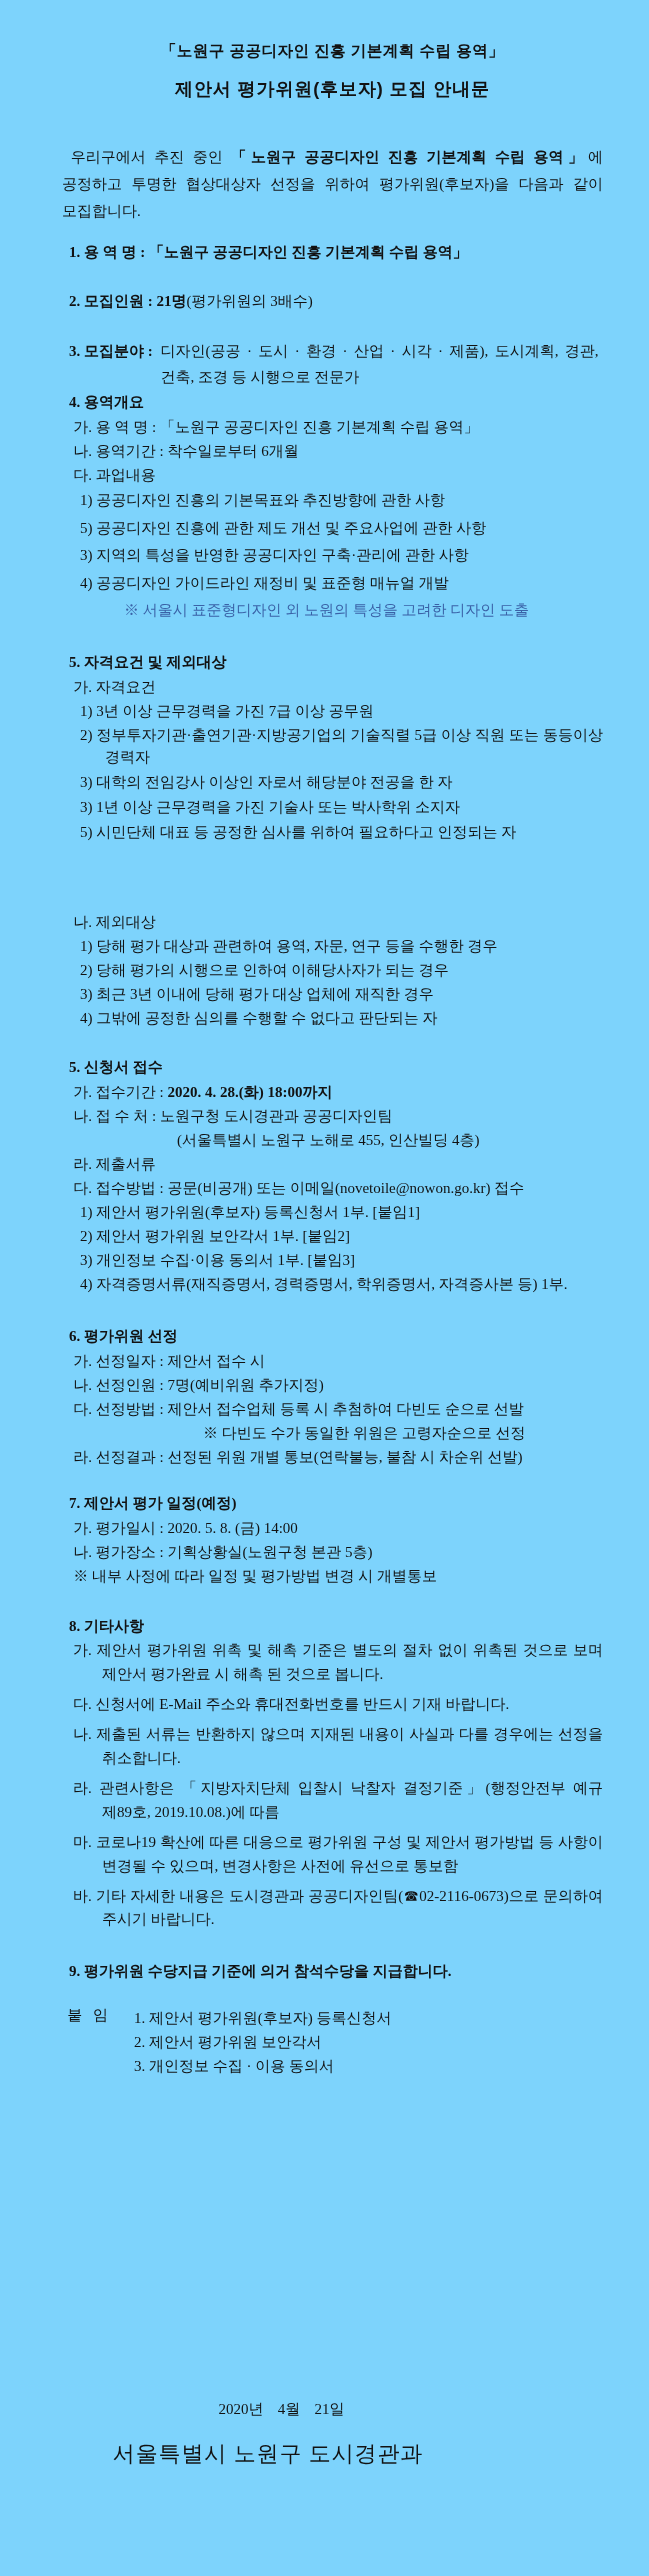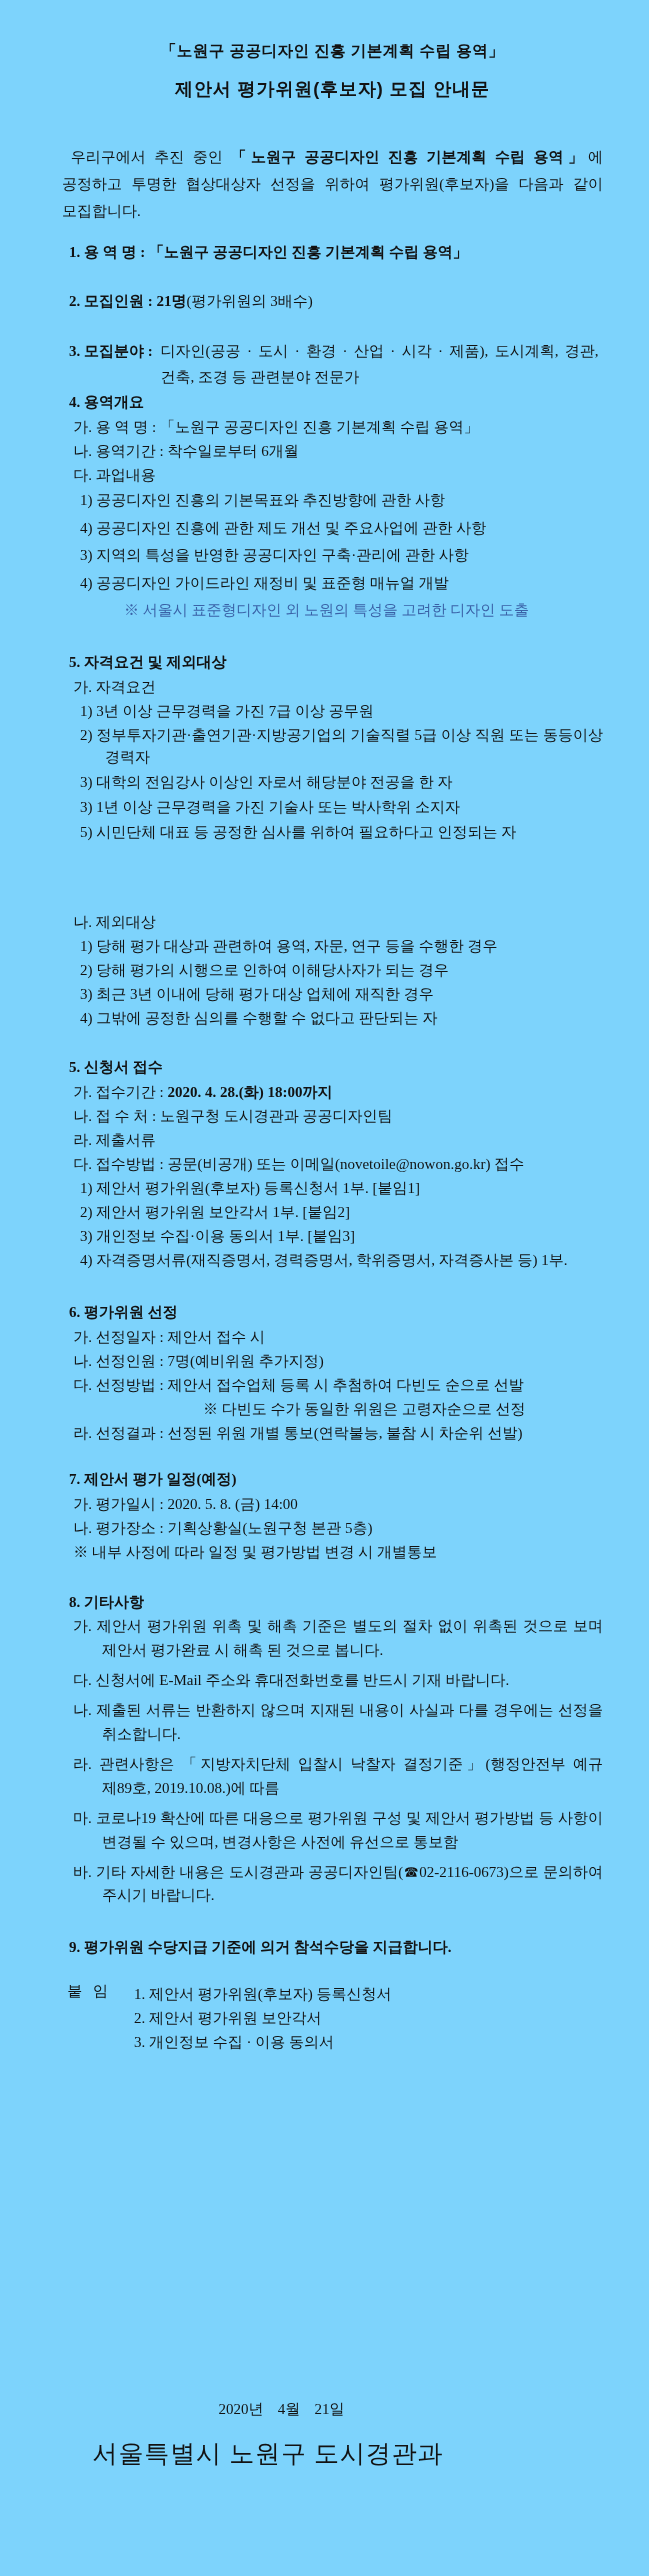--- a/index.html
+++ b/index.html
@@ -36,67 +36,68 @@
   .etc-item{padding-left:40px;text-indent:-29px;line-height:23.4px;text-align:justify;margin-top:7px;}
   .attach{display:flex;margin-top:23.4px;padding-left:5.2px;}
   .attach .al{white-space:nowrap;letter-spacing:3.5px;}
   .attach .ais{margin-left:22.5px;}
   .attach .ais .line{line-height:24px;}
   .mt18{margin-top:15.6px;}  .mt29{margin-top:25px;}  .mt32{margin-top:28px;}
   .mt26{margin-top:22.5px;}  .mt30{margin-top:26px;}  .mt31{margin-top:27px;}
   .mt0{margin-top:0;}      .mt1{margin-top:0.9px;}    .mt2{margin-top:1px;}
   .mt4{margin-top:3.5px;}    .mt76{margin-top:66px;}
   .footer-date{position:absolute;top:2397px;left:0;width:563px;text-align:center;font-size:15px;word-spacing:10.4px;line-height:24px;}
-  .footer-org{position:absolute;top:2438px;left:0;width:536px;text-align:center;font-size:25px;letter-spacing:0.9px;line-height:31px;}
+  .footer-org{position:absolute;top:2438px;left:0;width:536px;text-align:center;font-size:22px;letter-spacing:0.9px;line-height:31px;}
 </style>
 </head>
 <body>
 
 <div class="page">
 
   <div class="hdr hdr-sub">「노원구 공공디자인 진흥 기본계획 수립 용역」</div>
   <div class="hdr hdr-title">제안서 평가위원(후보자) 모집 안내문</div>
 
   <div class="intro"><span>우리구에서 추진 중인 </span><span class="b">「노원구 공공디자인 진흥 기본계획 수립 용역」</span><span>에 공정하고 투명한 협상대상자 선정을 위하여 평가위원(후보자)을 다음과 같이 모집합니다.</span></div>
 
   <div class="line b numsec mt18">1. 용 역 명 : 「노원구 공공디자인 진흥 기본계획 수립 용역」</div>
 
   <div class="line numsec mt29"><span class="b">2. 모집인원 : 21명</span><span>(평가위원의 3배수)</span></div>
 
   <div class="field-row mt29">
     <span class="fl">3. 모집분야 :</span>
-    <span class="fv">디자인(공공 · 도시 · 환경 · 산업 · 시각 · 제품), 도시계획, 경관, 건축, 조경 등 관련분야 전문가</span>
+    <span class="fv">디자인(공공 · 도시 · 환경 · 산업 · 시각 · 제품), 도시계획, 경관, 건축, 조경 등 시행으로 전문가</span>
   </div>
 
   <div class="line b numsec mt0">4. 용역개요</div>
   <div class="line lv-ga mt2">가. 용 역 명 : 「노원구 공공디자인 진흥 기본계획 수립 용역」</div>
   <div class="line lv-ga">나. 용역기간 : 착수일로부터 6개월</div>
   <div class="line lv-ga">다. 과업내용</div>
   <div class="line lv-num mt2">1) 공공디자인 진흥의 기본목표와 추진방향에 관한 사항</div>
-  <div class="line lv-num mt4">4) 공공디자인 진흥에 관한 제도 개선 및 주요사업에 관한 사항</div>
+  <div class="line lv-num mt4">5) 공공디자인 진흥에 관한 제도 개선 및 주요사업에 관한 사항</div>
   <div class="line lv-num mt4">3) 지역의 특성을 반영한 공공디자인 구축·관리에 관한 사항</div>
   <div class="line lv-num mt4">4) 공공디자인 가이드라인 재정비 및 표준형 매뉴얼 개발</div>
   <div class="line blue note4 mt4">※ 서울시 표준형디자인 외 노원의 특성을 고려한 디자인 도출</div>
 
   <div class="line b numsec mt32">5. 자격요건 및 제외대상</div>
   <div class="line lv-ga mt1">가. 자격요건</div>
   <div class="line lv-num">1) 3년 이상 근무경력을 가진 7급 이상 공무원</div>
   <div class="hang-num mt2">2) 정부투자기관·출연기관·지방공기업의 기술직렬 5급 이상 직원 또는 동등이상 경력자</div>
   <div class="line lv-num mt2">3) 대학의 전임강사 이상인 자로서 해당분야 전공을 한 자</div>
   <div class="line lv-num mt2">3) 1년 이상 근무경력을 가진 기술사 또는 박사학위 소지자</div>
   <div class="line lv-num mt1">5) 시민단체 대표 등 공정한 심사를 위하여 필요하다고 인정되는 자</div>
   <div class="line lv-ga mt76">나. 제외대상</div>
   <div class="line lv-num">1) 당해 평가 대상과 관련하여 용역, 자문, 연구 등을 수행한 경우</div>
   <div class="line lv-num">2) 당해 평가의 시행으로 인하여 이해당사자가 되는 경우</div>
   <div class="line lv-num">3) 최근 3년 이내에 당해 평가 대상 업체에 재직한 경우</div>
   <div class="line lv-num">4) 그밖에 공정한 심의를 수행할 수 없다고 판단되는 자</div>
 
   <div class="line b numsec mt29">5. 신청서 접수</div>
   <div class="line lv-ga mt2"><span>가. 접수기간 : </span><span class="b">2020. 4. 28.(화) 18:00까지</span></div>
   <div class="line lv-ga">나. 접 수 처 : 노원구청 도시경관과 공공디자인팀</div>
+  <div class="line addr">(서울특별시 노원구 노해로 455, 인산빌딩 4층)</div>
   <div class="line lv-ga">라. 제출서류</div>
   <div class="line lv-ga">다. 접수방법 : 공문(비공개) 또는 이메일(novetoile@nowon.go.kr) 접수</div>
   <div class="line lv-num">1) 제안서 평가위원(후보자) 등록신청서 1부. [붙임1]</div>
   <div class="line lv-num">2) 제안서 평가위원 보안각서 1부. [붙임2]</div>
   <div class="line lv-num">3) 개인정보 수집·이용 동의서 1부. [붙임3]</div>
   <div class="line lv-num">4) 자격증명서류(재직증명서, 경력증명서, 학위증명서, 자격증사본 등) 1부.</div>
 
   <div class="line b numsec mt32">6. 평가위원 선정</div>
   <div class="line lv-ga mt1">가. 선정일자 : 제안서 접수 시</div>
   <div class="line lv-ga">나. 선정인원 : 7명(예비위원 추가지정)</div>

